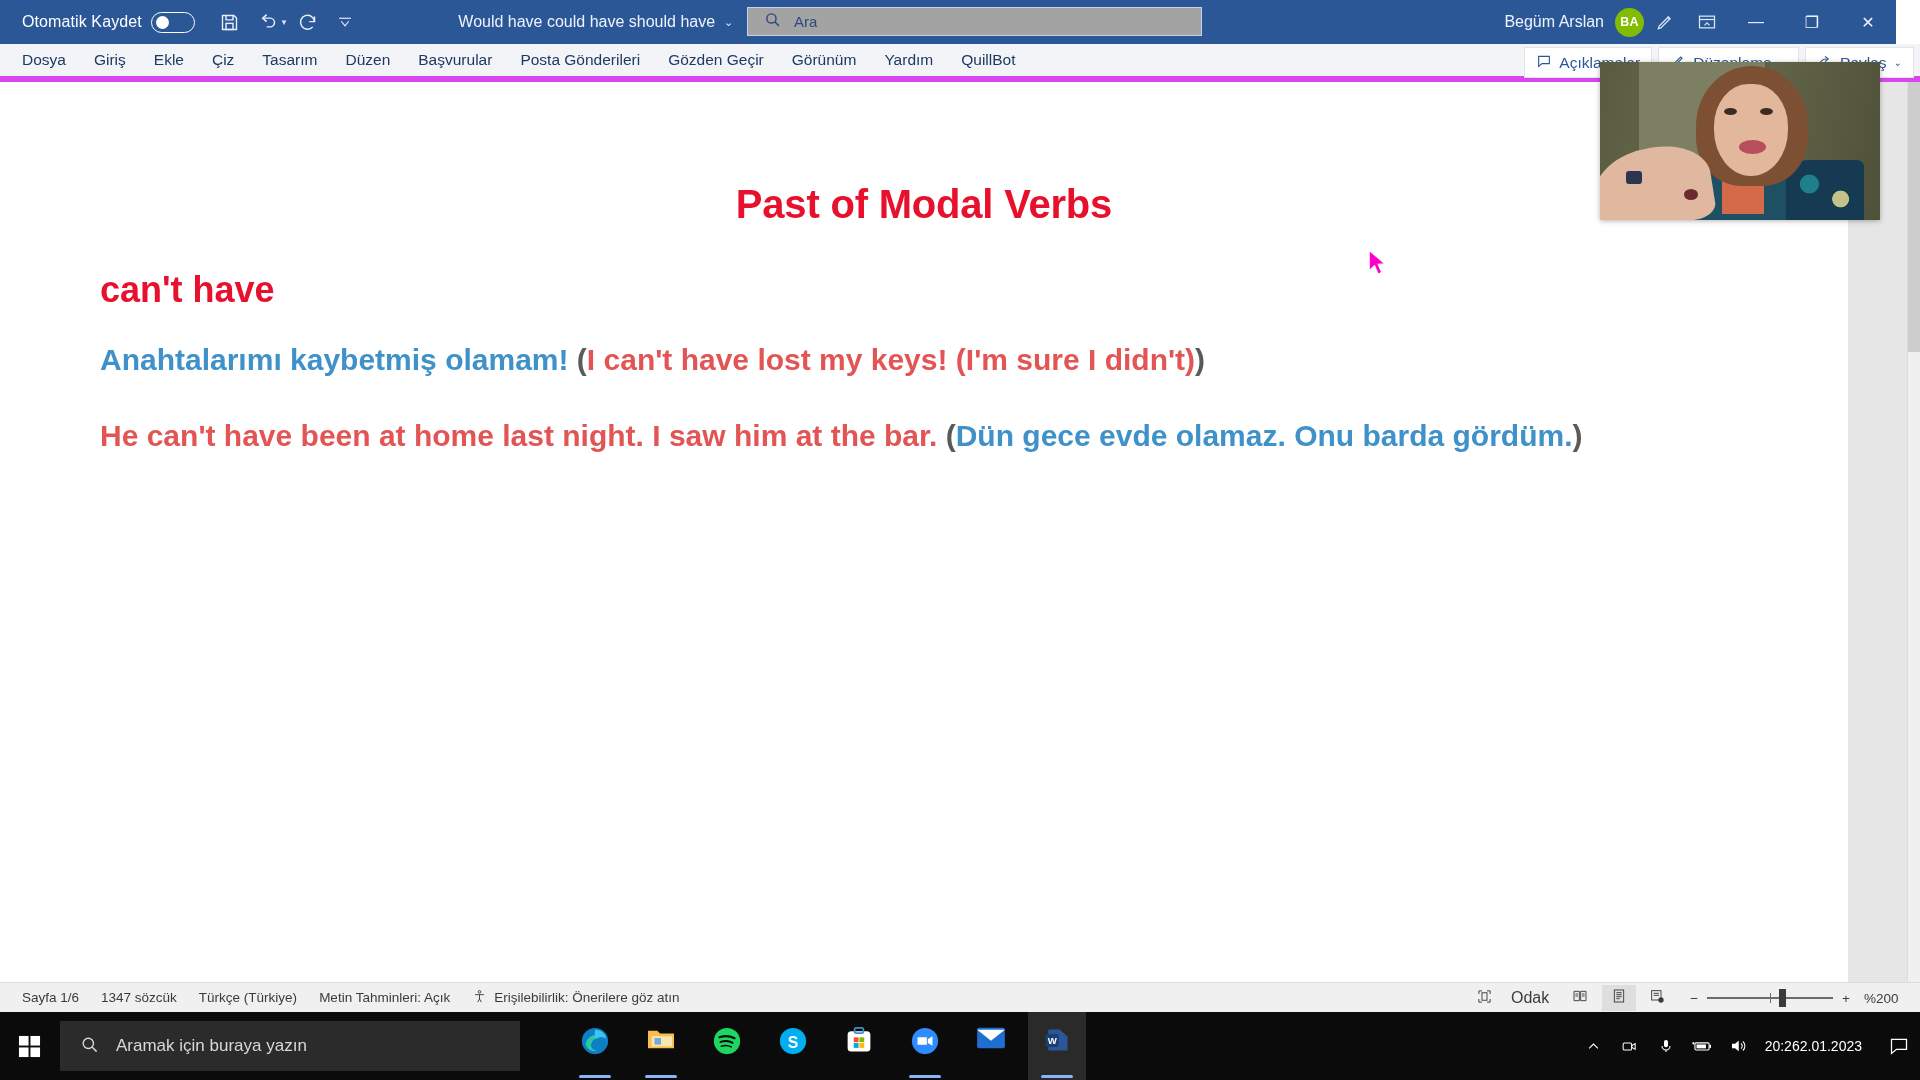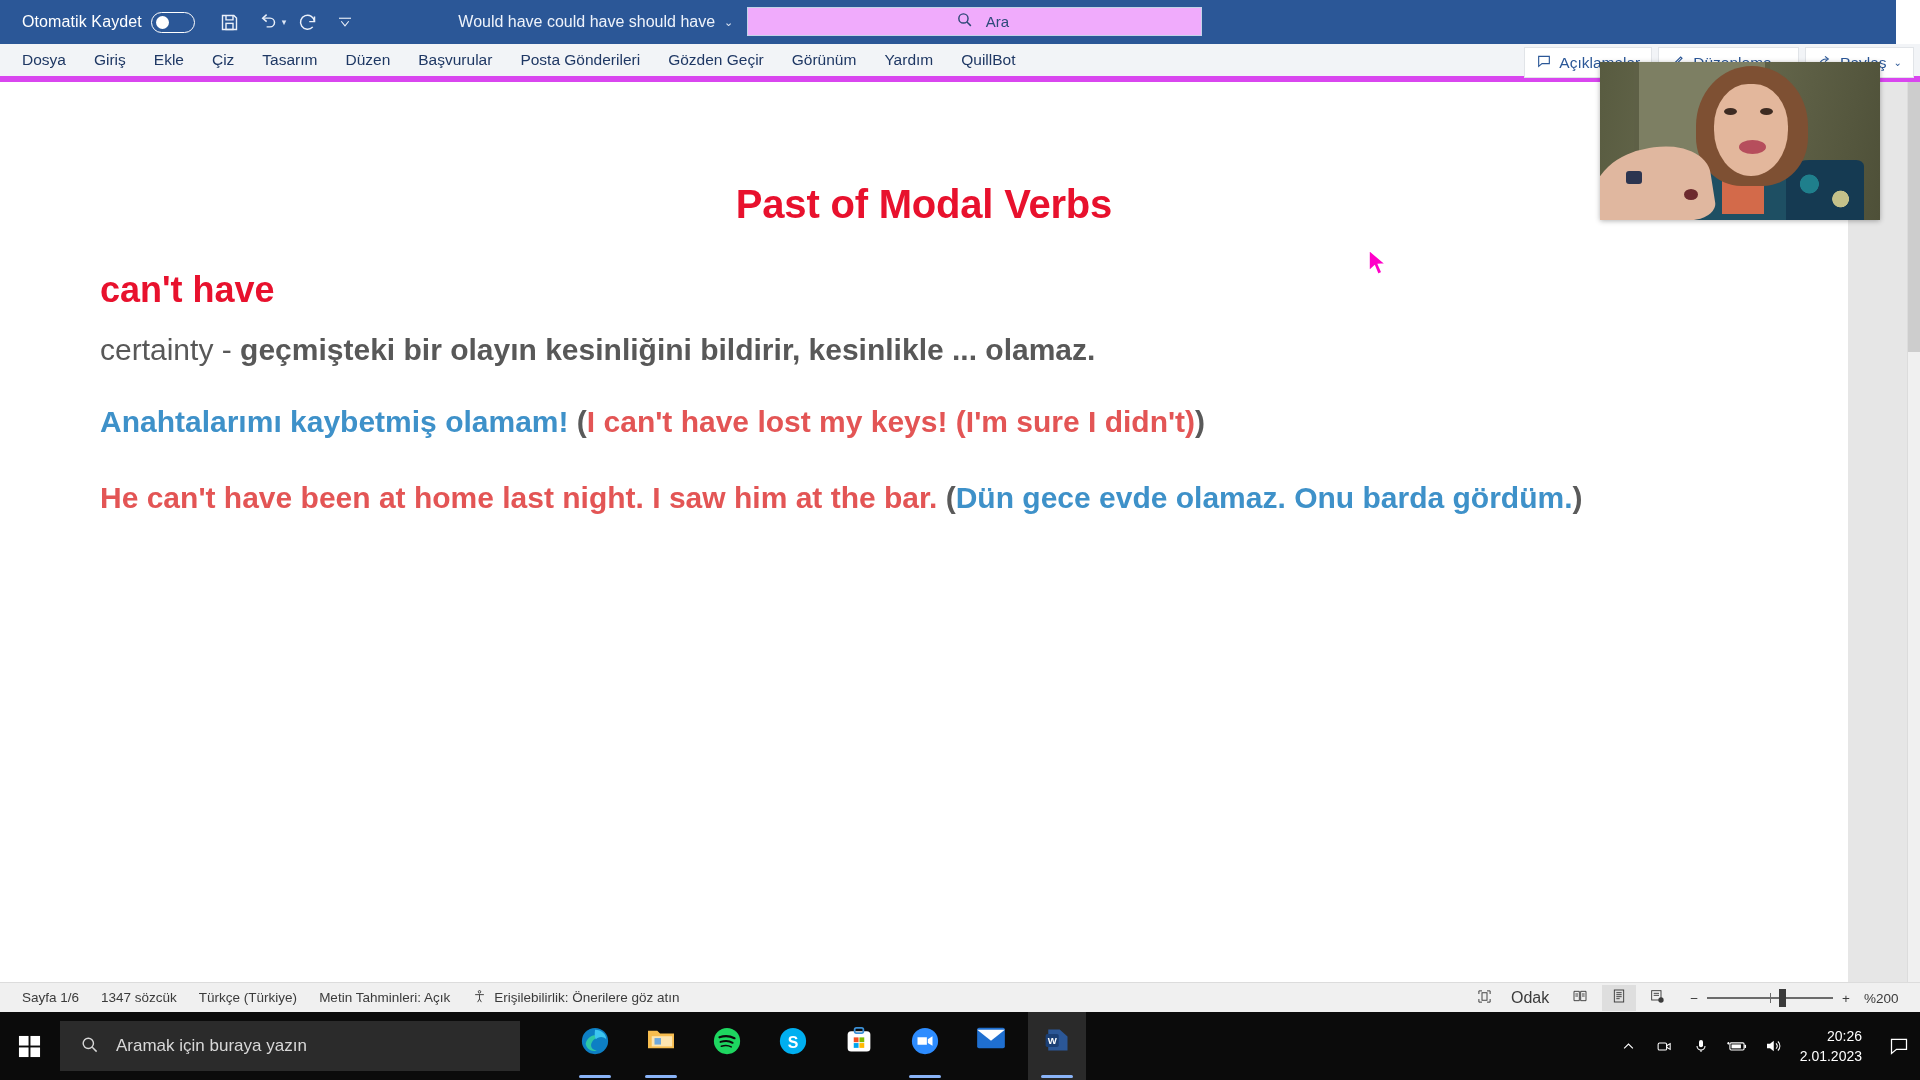--- a/index.html
+++ b/index.html
@@ -43,24 +43,23 @@
   .doc-title {
     margin-left: 96px;
     font-size: 16px; color: #eef3fb;
     display: flex; align-items: center; gap: 9px;
     white-space: nowrap;
   }
   .doc-title .chev { font-size: 11px; opacity: .92; }
   .searchbar {
     position: absolute; left: 747px; top: 7px;
     width: 455px; height: 29px;
-    background: #f0abfc; border: 1px solid #c3d2e8;
+    background: #a3a3a3; border: 1px solid #c3d2e8;
     display: flex; align-items: center; gap: 13px;
     padding-left: 16px;
-    justify-content: center;
   }
   .searchbar .mag { color: #2a4674; }
   .searchbar .ph { font-size: 15px; color: #2c4a79; }
   .user-area {
     position: absolute; right: 0; top: 0;
     height: 44px; display: flex; align-items: center;
   }
   .user-name { font-size: 16px; color: #eef3fb; margin-right: 11px; }
   .avatar {
     width: 29px; height: 29px; border-radius: 50%;
@@ -309,21 +308,21 @@
   .tray {
     position: absolute; right: 0; top: 0; height: 68px;
     display: flex; align-items: center; gap: 2px;
   }
   .tray-icon {
     width: 34px; height: 68px;
     display: flex; align-items: center; justify-content: center;
     color: #ffffff;
   }
   .clock {
-    display: flex; flex-direction: column; align-items: flex-end;
+    display: flex; align-items: flex-end;
     justify-content: center;
     color: #fff; font-size: 14px; line-height: 1.45;
     padding: 0 14px 0 8px;
   }
   .notif {
     width: 42px; height: 68px;
     display: flex; align-items: center; justify-content: center;
     color: #fff;
   }
 </style>
@@ -376,20 +375,40 @@
   <div class="searchbar">
     <span class="mag">
       <svg width="17" height="17" viewBox="0 0 24 24" fill="none" stroke="currentColor" stroke-width="2">
         <circle cx="10.5" cy="10.5" r="6.5"></circle>
           <path d="M15.5 15.5L21 21"></path>
       </svg>
     </span>
     <span class="ph">Ara</span>
   </div>
 
+  <div class="user-area">
+    <span class="user-name">Begüm Arslan</span>
+    <span class="avatar">BA</span>
+    <span class="tb-icon">
+      <svg width="20" height="20" viewBox="0 0 24 24" fill="none" stroke="currentColor" stroke-width="1.5">
+        <path d="M4 20l3-1 11-11-2-2L5 17z"></path>
+          <path d="M15 6l3 3"></path>
+      </svg>
+    </span>
+    <span class="tb-icon">
+      <svg width="20" height="20" viewBox="0 0 24 24" fill="none" stroke="currentColor" stroke-width="1.5">
+        <rect x="3" y="5" width="18" height="14"></rect>
+          <path d="M3 9h18"></path>
+          <path d="M9 16l3-3 3 3"></path>
+      </svg>
+    </span>
+    <span class="wbtn">—</span>
+    <span class="wbtn">❐</span>
+    <span class="wbtn close">✕</span>
+  </div>
 </div>
 
 <div class="ribbonbar">
   <div class="rtab">Dosya</div>
   <div class="rtab">Giriş</div>
   <div class="rtab">Ekle</div>
   <div class="rtab">Çiz</div>
   <div class="rtab">Tasarım</div>
   <div class="rtab">Düzen</div>
   <div class="rtab">Başvurular</div>
@@ -431,23 +450,20 @@
 </div>
 
 <div class="docarea">
   <div class="page">
     <div class="page-inner">
 
       <div class="doc-h1">Past of Modal Verbs</div>
 
       <div class="doc-h2">can't have</div>
 
-      <div class="doc-p">
-        <span class="t-light c-gray">certainty</span><span class="t-light c-gray"> - </span><span class="t-bold c-gray">geçmişteki bir olayın kesinliğini bildirir, kesinlikle ... olamaz.</span>
-      </div>
 
       <div class="doc-p spaced" style="margin-top:26px">
         <span class="t-bold c-blue">Anahtalarımı kaybetmiş olamam! </span><span class="c-paren">(</span><span class="t-bold c-red">I can't have lost my keys! (I'm sure I didn't)</span><span class="c-paren">)</span>
       </div>
 
 
       <div class="doc-p">
         <span class="t-bold c-red">He can't have been at home last night. I saw him at the bar. </span><span class="c-paren">(</span><span class="t-bold c-blue">Dün gece evde olamaz. Onu barda gördüm.</span><span class="c-paren">)</span>
       </div>
 

